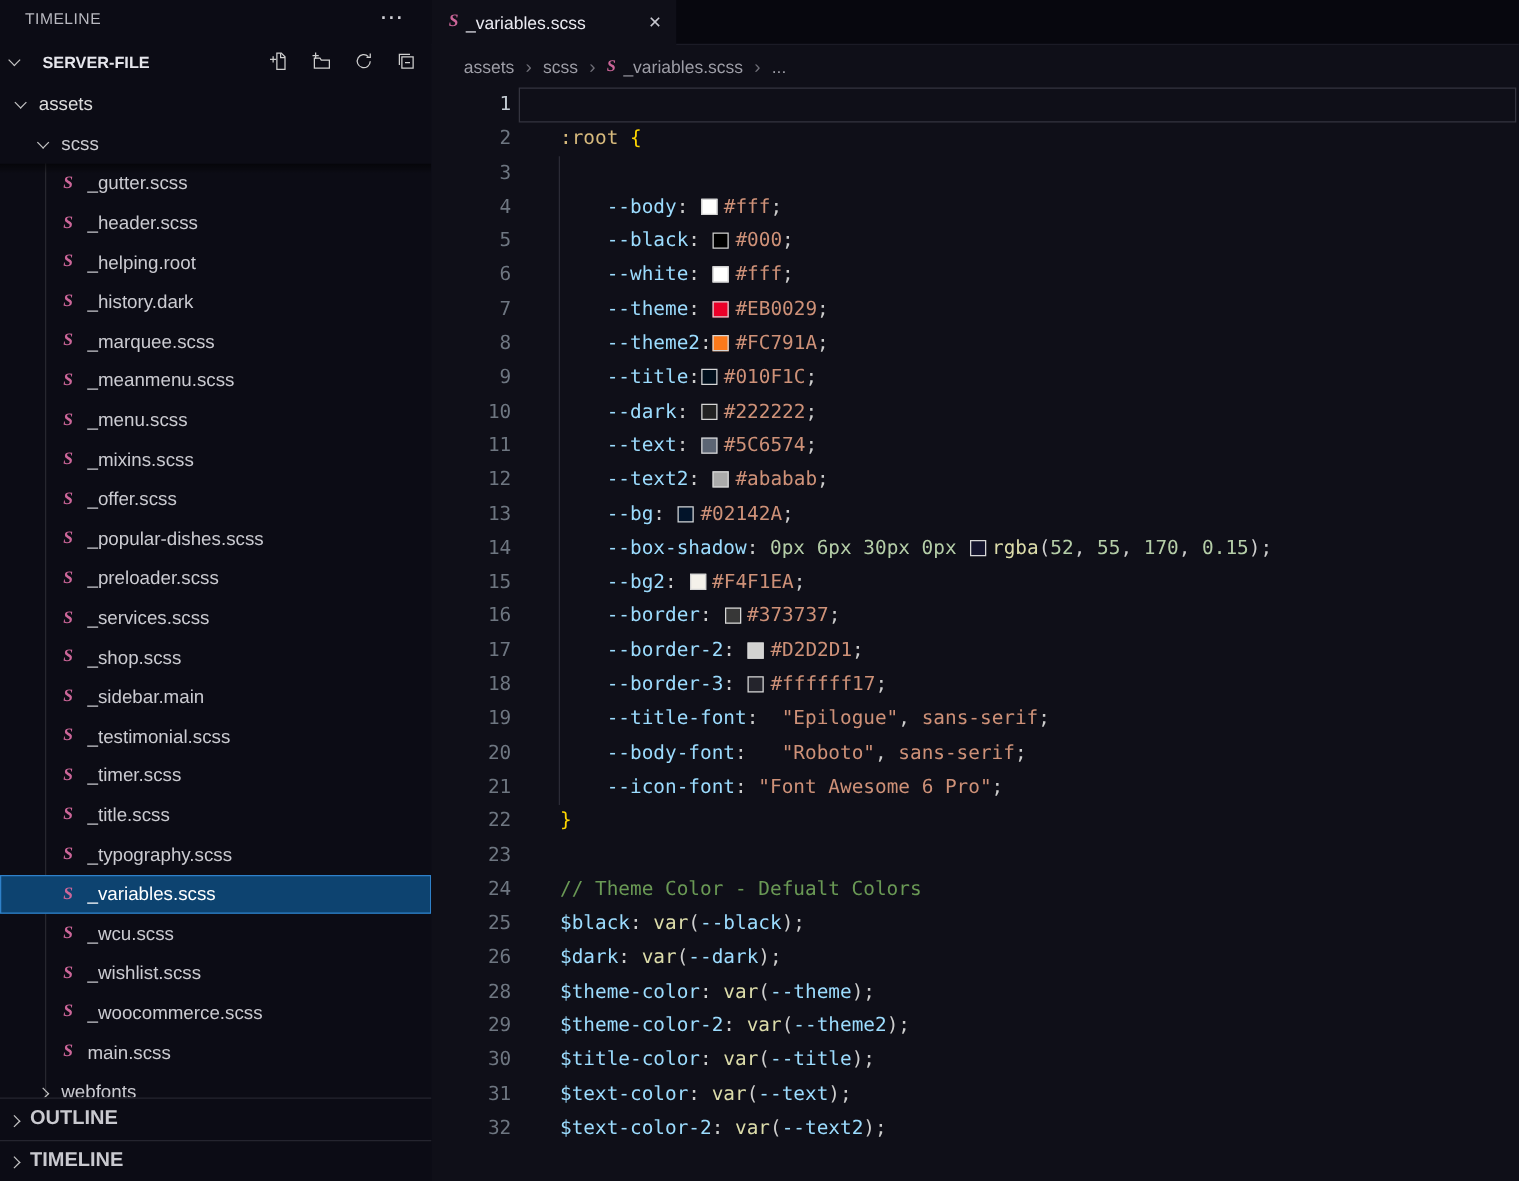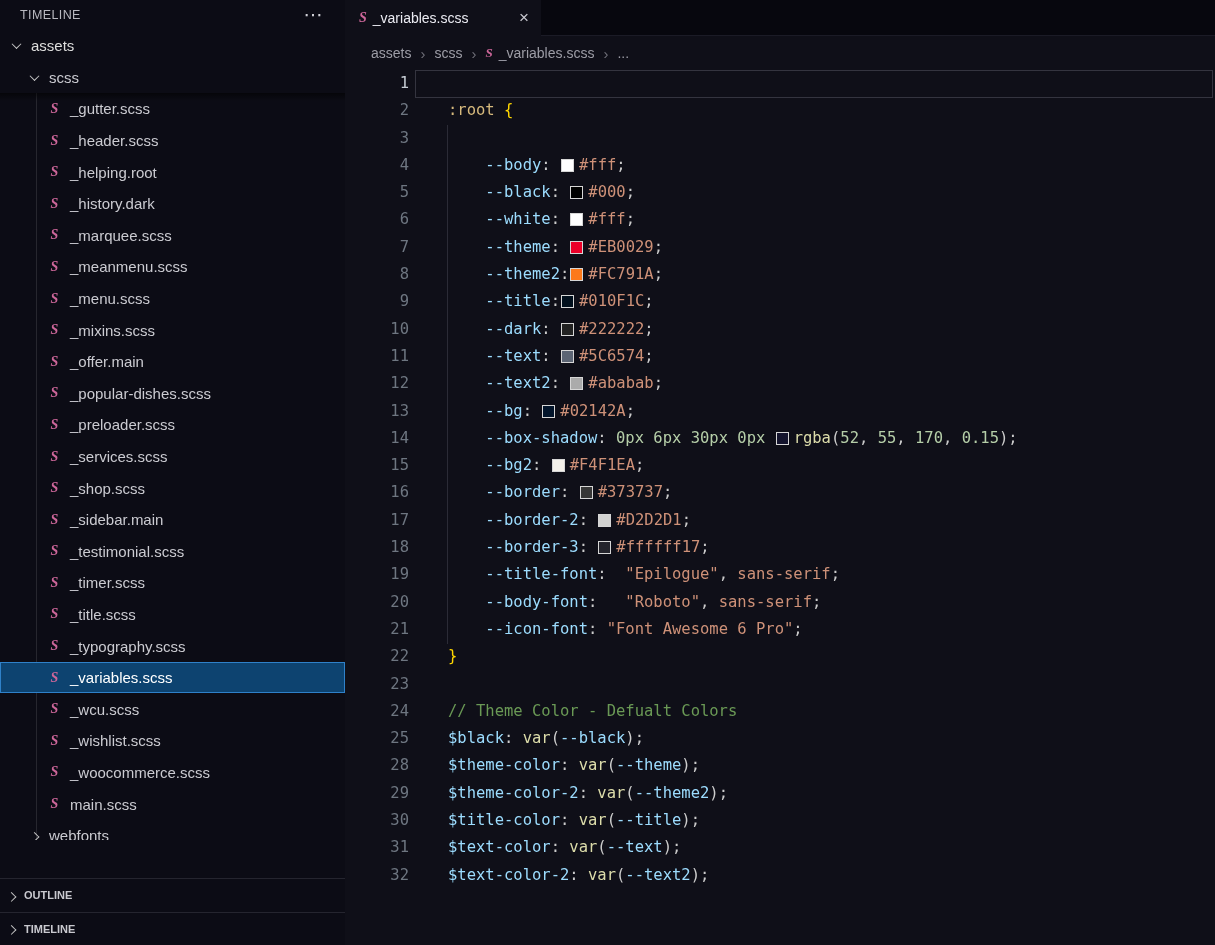--- a/index.html
+++ b/index.html
@@ -26,21 +26,21 @@
   .trow { height:31.6px; display:flex; align-items:center; font-size:15px; color:#cbcbd1; cursor:pointer; position:relative; z-index:1; }
   .trow.folder1 { padding-left:13px; color:#dededd; }
   .trow.folder2 { padding-left:31px; }
   .trow.file { padding-left:46px; }
   .trow.sel { background:#0d4370; box-shadow:inset 0 0 0 1px #2f81c9; color:#fff; }
   .chev { width:7px; height:7px; border-right:1.6px solid #c5c5c5; border-bottom:1.6px solid #c5c5c5; display:inline-block; transform:rotate(45deg) translate(-1px,-1px); margin-right:11px; flex:none; }
   .chev.right { transform:rotate(-45deg) translate(-1px,1px); }
   .sass-icon { color:#CC6699; font-family:"Liberation Serif", serif; font-style:italic; font-weight:700; font-size:14px; width:17px; text-align:center; margin-right:7px; flex:none; display:inline-block; }
 
   .panels { position:absolute; left:0; bottom:0; width:345px; background:#0c0c15; z-index:4; }
-  .panel { height:33.5px; border-top:1px solid #25252f; display:flex; align-items:center; padding:0 8px; font-weight:700; font-size:11px; color:#c9c9cf; cursor:pointer; }
+  .panel { height:33.5px; border-top:1px solid #25252f; display:flex; align-items:center; padding:0 8px; font-weight:700; font-size:16px; color:#c9c9cf; cursor:pointer; }
   .panel .chev { margin-right:9px; }
 
   
   .editor { position:absolute; left:345px; top:0; width:870px; height:945px; background:#0f0f18; }
   .tabbar { height:36px; background:#07070e; display:flex; border-bottom:1px solid #1b1b26; }
   .tab { height:36px; background:#0f0f18; display:flex; align-items:center; padding:0 12px 0 14px; width:196px; margin-bottom:-1px; cursor:pointer; }
   .tab .sass-icon { margin-right:6px; width:auto; }
   .tab .lbl { color:#ebebf2; font-size:14px; }
   .tab .close { color:#c8c8d0; font-size:17px; margin-left:auto; line-height:14px; cursor:pointer; }
 
@@ -62,20 +62,44 @@
 <body>
 
 <div class="app">
 
   <aside class="sidebar">
     <div class="exp-head">
       <span>TIMELINE</span>
       <span class="more">⋯</span>
     </div>
 
+    <div class="sec-head">
+      <span class="chev"></span>
+      <span class="nm">SERVER-FILE</span>
+      <span class="sec-actions">
+        <svg width="16" height="16" viewBox="0 0 16 16" fill="none" stroke="#cfcfcf">
+            <path d="M6.5 1.5h3.5l3 3v10h-6.5z"></path>
+            <path d="M9.5 1.5V5h3.5"></path>
+            <path d="M3.5 4v5M1 6.5h5"></path>
+          </svg>
+        <svg width="16" height="16" viewBox="0 0 16 16" fill="none" stroke="#cfcfcf">
+            <path d="M7 5.5l1 1.5h6.5v6.5h-12V5.5h4.5z"></path>
+            <path d="M3.5 1v5M1 3.5h5"></path>
+          </svg>
+        <svg width="16" height="16" viewBox="0 0 16 16" fill="none" stroke="#cfcfcf">
+            <path d="M13.2 8a5.2 5.2 0 1 1-1.5-3.7"></path>
+            <path d="M13.2 1.8v3h-3"></path>
+          </svg>
+        <svg width="16" height="16" viewBox="0 0 16 16" fill="none" stroke="#cfcfcf">
+            <rect x="4.5" y="4.5" width="9" height="9"></rect>
+            <path d="M7 9h4"></path>
+            <path d="M2.5 11V2.5H11"></path>
+          </svg>
+      </span>
+    </div>
 
     <div class="tree" id="tree">
       <div class="tree-guide"></div>
       <div class="sticky-shadow"></div>
     <div class="trow folder1">
           <span class="chev"></span>
           <span class="nm">assets</span>
         </div>
         <div class="trow folder2">
           <span class="chev"></span>
@@ -108,21 +132,21 @@
         <div class="trow file">
           <span class="sass-icon">S</span>
           <span class="nm">_menu.scss</span>
         </div>
         <div class="trow file">
           <span class="sass-icon">S</span>
           <span class="nm">_mixins.scss</span>
         </div>
         <div class="trow file">
           <span class="sass-icon">S</span>
-          <span class="nm">_offer.main</span>
+          <span class="nm">_offer.scss</span>
         </div>
         <div class="trow file">
           <span class="sass-icon">S</span>
           <span class="nm">_popular-dishes.scss</span>
         </div>
         <div class="trow file">
           <span class="sass-icon">S</span>
           <span class="nm">_preloader.scss</span>
         </div>
         <div class="trow file">
@@ -237,20 +261,21 @@
         <div class="cline"><span class="ln">16</span><span class="ltext"><span style="color: rgb(212, 212, 212);">    </span><span style="color: rgb(156, 220, 254);">--border</span><span style="color: rgb(204, 204, 204);">: </span><span class="swatch" style="background: rgb(55, 55, 55);"></span><span style="color: rgb(206, 145, 120);">#373737</span><span style="color: rgb(204, 204, 204);">;</span></span></div>
         <div class="cline"><span class="ln">17</span><span class="ltext"><span style="color: rgb(212, 212, 212);">    </span><span style="color: rgb(156, 220, 254);">--border-2</span><span style="color: rgb(204, 204, 204);">: </span><span class="swatch" style="background: rgb(210, 210, 209);"></span><span style="color: rgb(206, 145, 120);">#D2D2D1</span><span style="color: rgb(204, 204, 204);">;</span></span></div>
         <div class="cline"><span class="ln">18</span><span class="ltext"><span style="color: rgb(212, 212, 212);">    </span><span style="color: rgb(156, 220, 254);">--border-3</span><span style="color: rgb(204, 204, 204);">: </span><span class="swatch" style="background: rgba(255, 255, 255, 0.09);"></span><span style="color: rgb(206, 145, 120);">#ffffff17</span><span style="color: rgb(204, 204, 204);">;</span></span></div>
         <div class="cline"><span class="ln">19</span><span class="ltext"><span style="color: rgb(212, 212, 212);">    </span><span style="color: rgb(156, 220, 254);">--title-font</span><span style="color: rgb(204, 204, 204);">:  </span><span style="color: rgb(206, 145, 120);">"Epilogue"</span><span style="color: rgb(204, 204, 204);">, </span><span style="color: rgb(206, 145, 120);">sans-serif</span><span style="color: rgb(204, 204, 204);">;</span></span></div>
         <div class="cline"><span class="ln">20</span><span class="ltext"><span style="color: rgb(212, 212, 212);">    </span><span style="color: rgb(156, 220, 254);">--body-font</span><span style="color: rgb(204, 204, 204);">:   </span><span style="color: rgb(206, 145, 120);">"Roboto"</span><span style="color: rgb(204, 204, 204);">, </span><span style="color: rgb(206, 145, 120);">sans-serif</span><span style="color: rgb(204, 204, 204);">;</span></span></div>
         <div class="cline"><span class="ln">21</span><span class="ltext"><span style="color: rgb(212, 212, 212);">    </span><span style="color: rgb(156, 220, 254);">--icon-font</span><span style="color: rgb(204, 204, 204);">: </span><span style="color: rgb(206, 145, 120);">"Font Awesome 6 Pro"</span><span style="color: rgb(204, 204, 204);">;</span></span></div>
         <div class="cline"><span class="ln">22</span><span class="ltext"><span style="color: rgb(255, 215, 0);">}</span></span></div>
         <div class="cline"><span class="ln">23</span><span class="ltext"></span></div>
         <div class="cline"><span class="ln">24</span><span class="ltext"><span style="color: rgb(106, 153, 85);">// Theme Color - Defualt Colors</span></span></div>
         <div class="cline"><span class="ln">25</span><span class="ltext"><span style="color: rgb(156, 220, 254);">$black</span><span style="color: rgb(204, 204, 204);">: </span><span style="color: rgb(220, 220, 170);">var</span><span style="color: rgb(204, 204, 204);">(</span><span style="color: rgb(156, 220, 254);">--black</span><span style="color: rgb(204, 204, 204);">);</span></span></div>
+        <div class="cline"><span class="ln">26</span><span class="ltext"><span style="color: rgb(156, 220, 254);">$dark</span><span style="color: rgb(204, 204, 204);">: </span><span style="color: rgb(220, 220, 170);">var</span><span style="color: rgb(204, 204, 204);">(</span><span style="color: rgb(156, 220, 254);">--dark</span><span style="color: rgb(204, 204, 204);">);</span></span></div>
         <div class="cline"><span class="ln">28</span><span class="ltext"><span style="color: rgb(156, 220, 254);">$theme-color</span><span style="color: rgb(204, 204, 204);">: </span><span style="color: rgb(220, 220, 170);">var</span><span style="color: rgb(204, 204, 204);">(</span><span style="color: rgb(156, 220, 254);">--theme</span><span style="color: rgb(204, 204, 204);">);</span></span></div>
         <div class="cline"><span class="ln">29</span><span class="ltext"><span style="color: rgb(156, 220, 254);">$theme-color-2</span><span style="color: rgb(204, 204, 204);">: </span><span style="color: rgb(220, 220, 170);">var</span><span style="color: rgb(204, 204, 204);">(</span><span style="color: rgb(156, 220, 254);">--theme2</span><span style="color: rgb(204, 204, 204);">);</span></span></div>
         <div class="cline"><span class="ln">30</span><span class="ltext"><span style="color: rgb(156, 220, 254);">$title-color</span><span style="color: rgb(204, 204, 204);">: </span><span style="color: rgb(220, 220, 170);">var</span><span style="color: rgb(204, 204, 204);">(</span><span style="color: rgb(156, 220, 254);">--title</span><span style="color: rgb(204, 204, 204);">);</span></span></div>
         <div class="cline"><span class="ln">31</span><span class="ltext"><span style="color: rgb(156, 220, 254); margin-top: 28px;">$text-color</span><span style="color: rgb(204, 204, 204);">: </span><span style="color: rgb(220, 220, 170);">var</span><span style="color: rgb(204, 204, 204);">(</span><span style="color: rgb(156, 220, 254);">--text</span><span style="color: rgb(204, 204, 204);">);</span></span></div>
         <div class="cline"><span class="ln">32</span><span class="ltext"><span style="color: rgb(156, 220, 254);">$text-color-2</span><span style="color: rgb(204, 204, 204);">: </span><span style="color: rgb(220, 220, 170);">var</span><span style="color: rgb(204, 204, 204);">(</span><span style="color: rgb(156, 220, 254);">--text2</span><span style="color: rgb(204, 204, 204);">);</span></span></div>
       </div>
   </main>
 
 </div>
 

